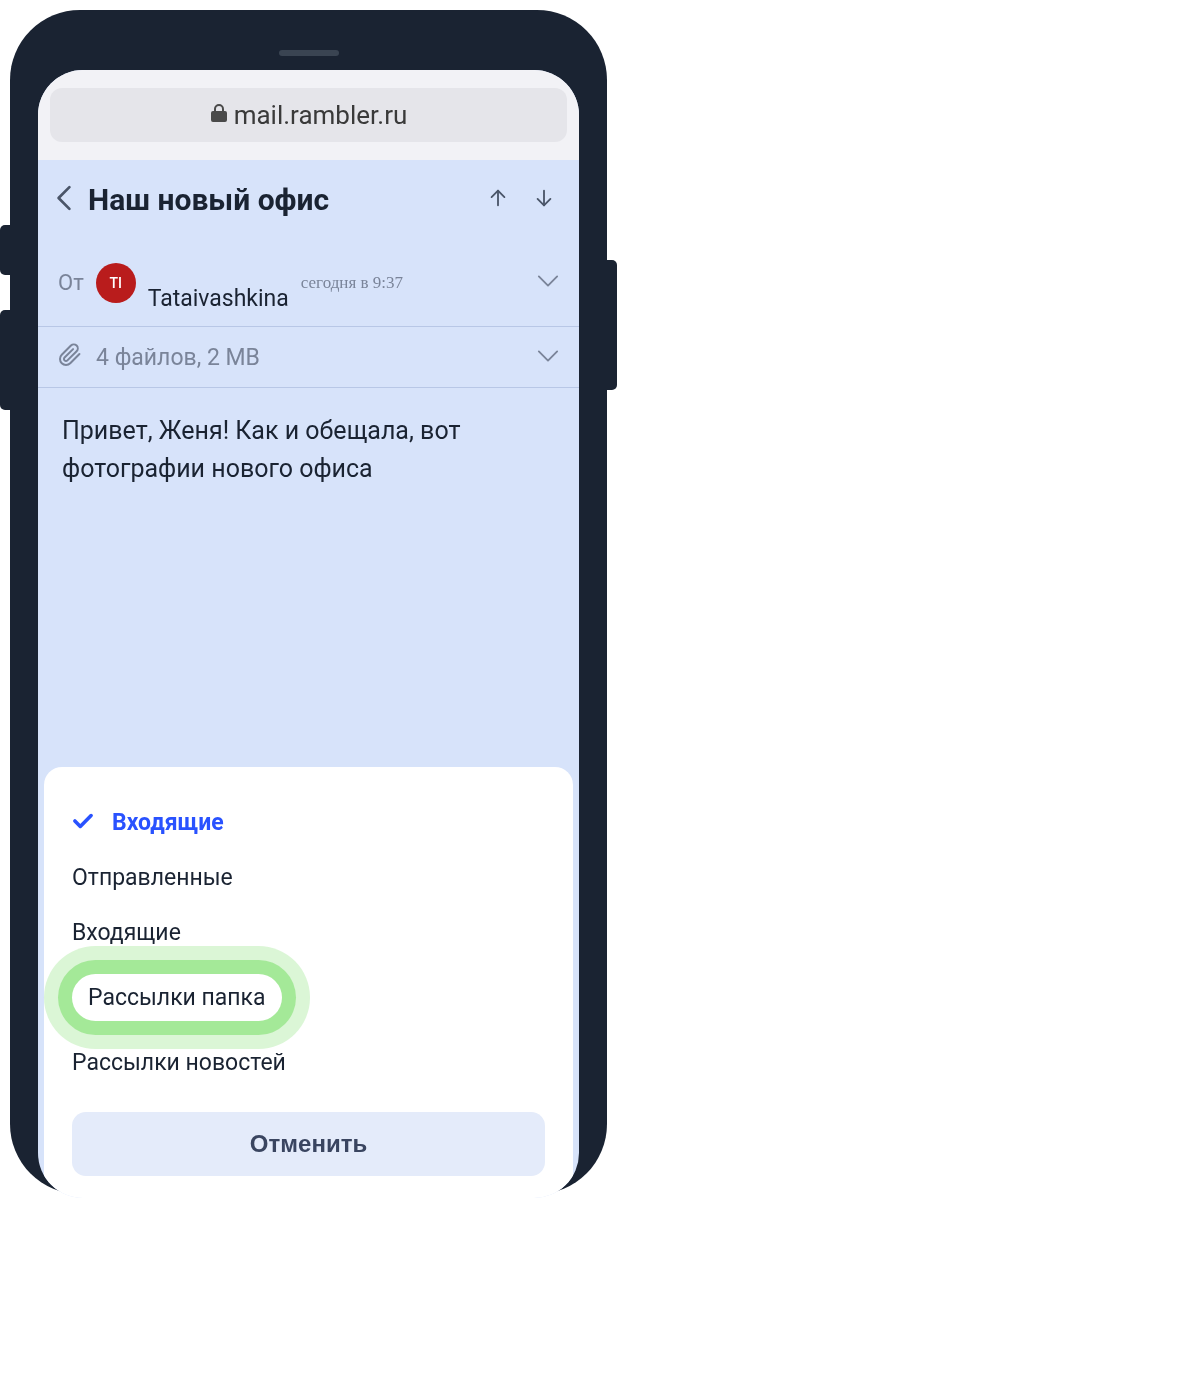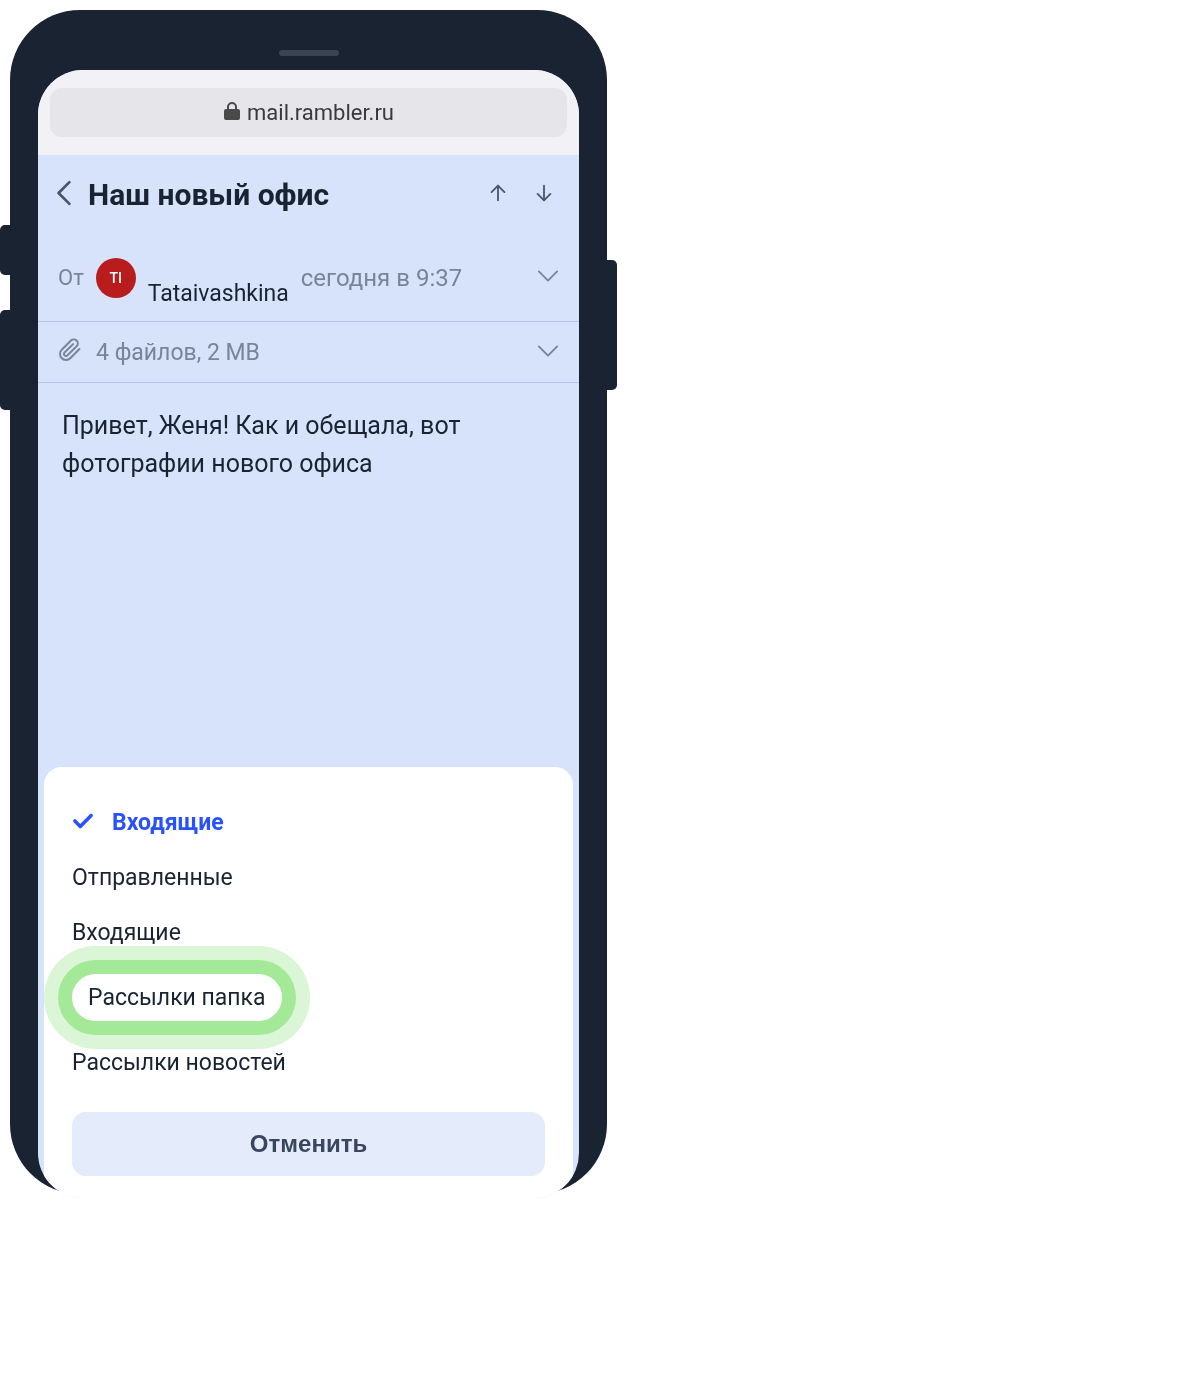--- a/index.html
+++ b/index.html
@@ -82,21 +82,21 @@
       display: flex;
       align-items: center;
       justify-content: center;
       gap: 6px;
     }
     .lock-icon {
       color: #4a4a4a;
     }
     .url-text {
       color: #3a3a3a;
-      font-size: 22px;
+      font-size: 26px;
       font-weight: 400;
     }
     .header {
       display: flex;
       align-items: center;
       padding: 22px 20px 22px 14px;
       gap: 12px;
     }
     .back-btn {
       color: #4a5568;
@@ -142,22 +142,23 @@
       font-weight: 500;
     }
     .sender-name {
       color: #1a2332;
       font-size: 23px;
       font-weight: 400;
       margin-top: 32px;
     }
     .timestamp {
       color: #7a8499;
-      font-size: 24px;
+      font-size: 17px;
       flex: 1;
+      font-family: Liberation Serif, serif;
     }
     .chevron-expand {
       color: #7a8499;
     }
     .attach-row {
       display: flex;
       align-items: center;
       padding: 16px 20px;
       border-bottom: 1px solid #b8c7e6;
       gap: 14px;

